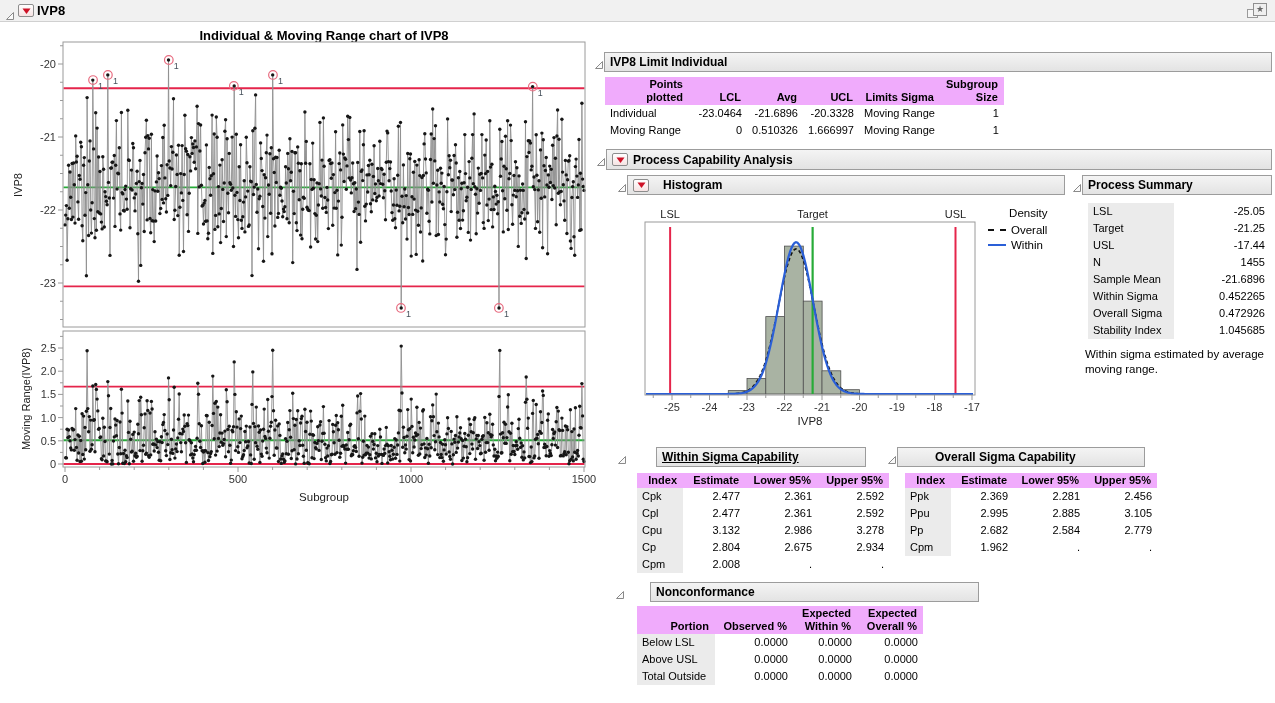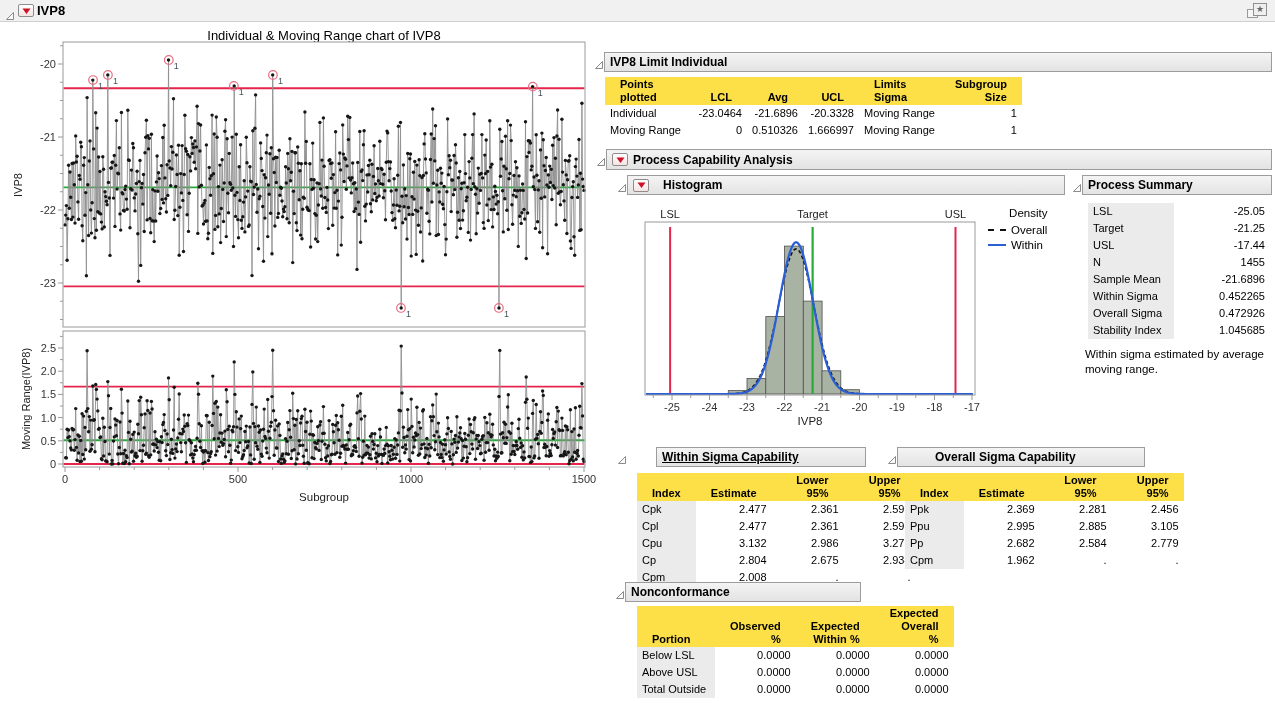--- a/index.html
+++ b/index.html
@@ -4,23 +4,23 @@
 <style>
   html,body{margin:0;padding:0;background:#fff;font-family:"Liberation Sans",sans-serif;}
   #app{position:relative;width:1275px;height:703px;background:#ffffff;overflow:hidden;}
   .titlebar{position:absolute;left:0;top:0;width:1275px;height:22px;background:#f1f1f1;border-bottom:1px solid #d0d0d0;box-sizing:border-box;}
   .win-title{position:absolute;left:37px;top:3px;font-size:13px;font-weight:bold;color:#000;}
   .disc{position:absolute;width:10px;height:10px;}
   .menu-btn{position:absolute;width:16px;height:13px;border:1px solid #8d8d8d;border-radius:2px;background:linear-gradient(#ffffff,#f6e3e3);display:flex;align-items:center;justify-content:center;box-sizing:border-box;cursor:pointer;}
   .menu-btn svg{display:block;}
   .section-header{position:absolute;background:linear-gradient(#f4f4f4,#e3e3e3);border:1px solid #9c9c9c;box-sizing:border-box;display:flex;align-items:center;font-weight:bold;font-size:12px;color:#000;padding-left:5px;}
   .section-header .menu-inline{position:relative;width:16px;height:13px;border:1px solid #8d8d8d;border-radius:2px;background:linear-gradient(#ffffff,#f6e3e3);display:inline-flex;align-items:center;justify-content:center;margin-right:5px;box-sizing:border-box;}
-  .chart-title{position:absolute;left:63px;top:28px;width:522px;text-align:center;font-size:13px;font-weight:normal;color:#000;}
+  .chart-title{position:absolute;left:63px;top:28px;width:522px;text-align:center;font-size:13px;font-weight:bold;color:#000;}
   table.jmp{position:absolute;table-layout:fixed;border-collapse:collapse;font-size:11px;color:#000;}
-  table.jmp th{font-weight:bold;background:#fde047;vertical-align:bottom;padding:1px 15px;white-space:pre-line;line-height:13px;}
+  table.jmp th{font-weight:bold;background:#f0abfc;vertical-align:bottom;padding:1px 6px;white-space:pre-line;line-height:13px;text-align:right;}
   table.jmp td{padding:1px 5px;line-height:15px;white-space:nowrap;overflow:hidden;}
   .al{text-align:left}.ar{text-align:right}
   .gcell{background:#ebebeb;}
   .note{position:absolute;font-size:11.5px;color:#000;line-height:15px;}
   .legend{position:absolute;font-size:11.5px;color:#000;text-align:right;}
   .legend .lt{margin-bottom:5px;}
   .legend .row{display:flex;align-items:center;margin-bottom:3px;}
   .legend .dash{display:inline-block;width:18px;border-top:2px dashed #111;margin-right:5px;}
   .legend .solid{display:inline-block;width:18px;border-top:2.5px solid #2a5fd7;margin-right:5px;}
   .winicon{position:absolute;right:7px;top:3px;width:21px;height:16px;}
@@ -1901,21 +1901,21 @@
           <td class="ar">.</td>
         </tr>
       </tbody>
     </table>
 
   <span class="disc" style="left:615px;top:586px;">
     <svg width="10" height="10">
         <path d="M1.5 8.5 L8.5 8.5 L8.5 1.5 Z" fill="#fafafa" stroke="#8a8a8a" stroke-width="1"></path>
       </svg>
   </span>
-  <div class="section-header" style="left:625px;top:582px;width:236px;height:20px;">
+  <div class="section-header" style="left:650px;top:582px;width:329px;height:20px;">
     <span>Nonconformance</span>
   </div>
   <table class="jmp" style="left:637px;top:606px;">
       <colgroup>
         <col style="width: 78px;">
         <col style="width: 78px;">
         <col style="width: 64px;">
         <col style="width: 66px;">
       </colgroup>
       <thead>

